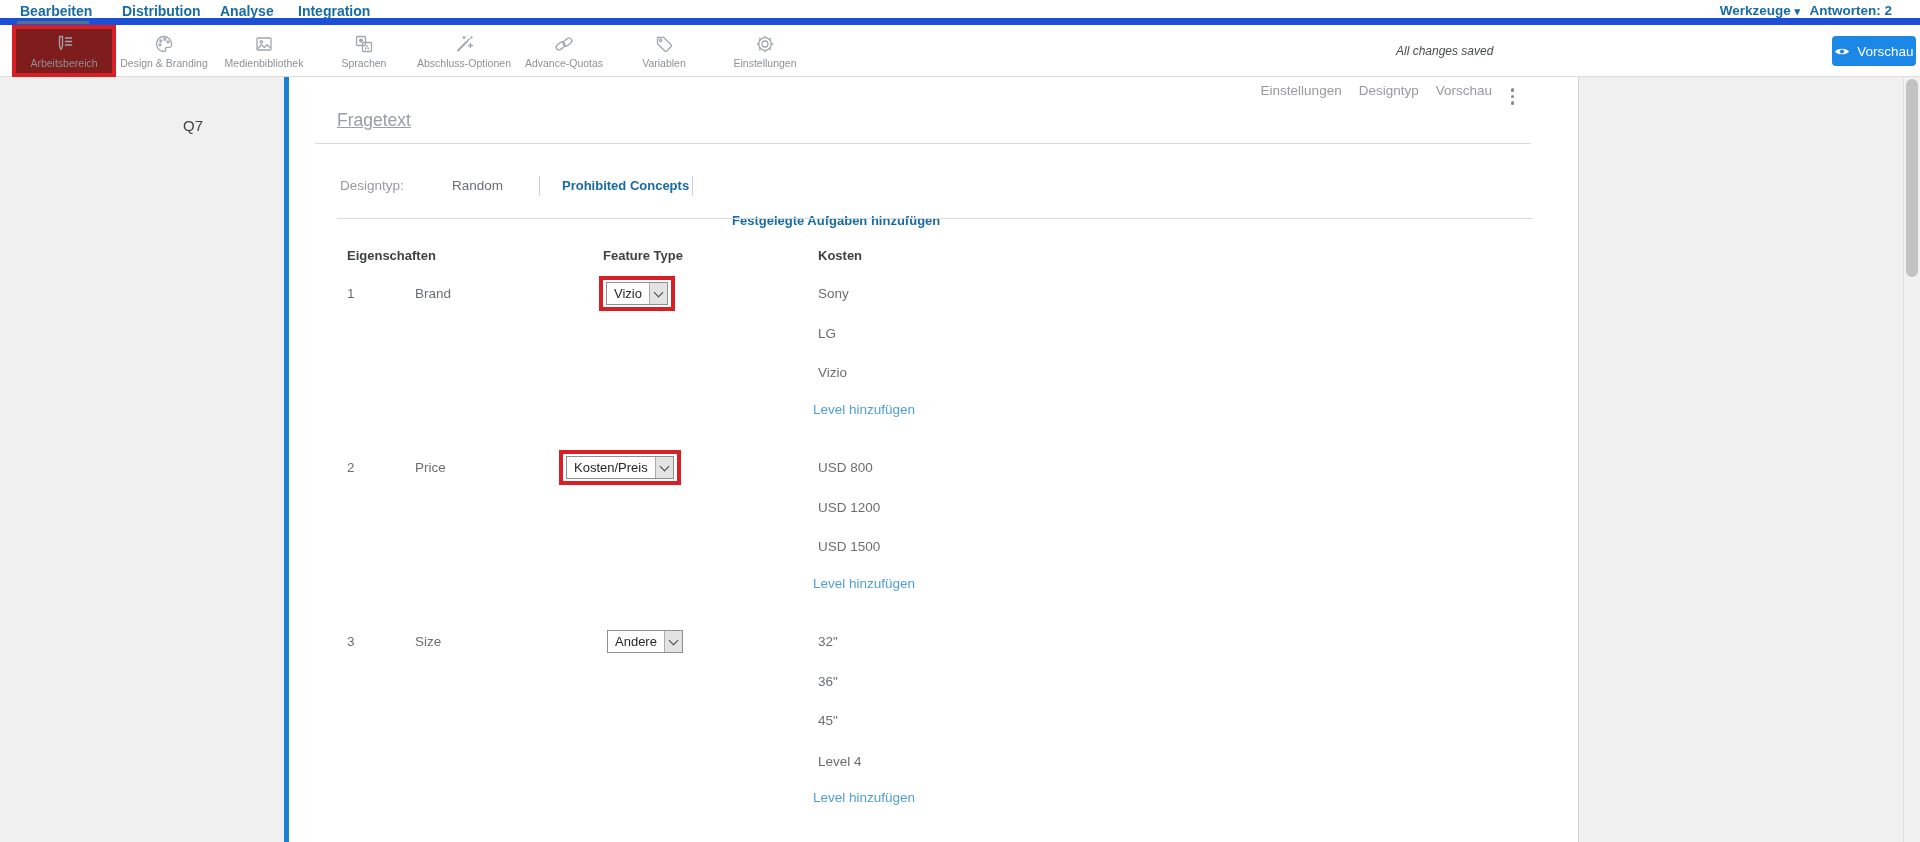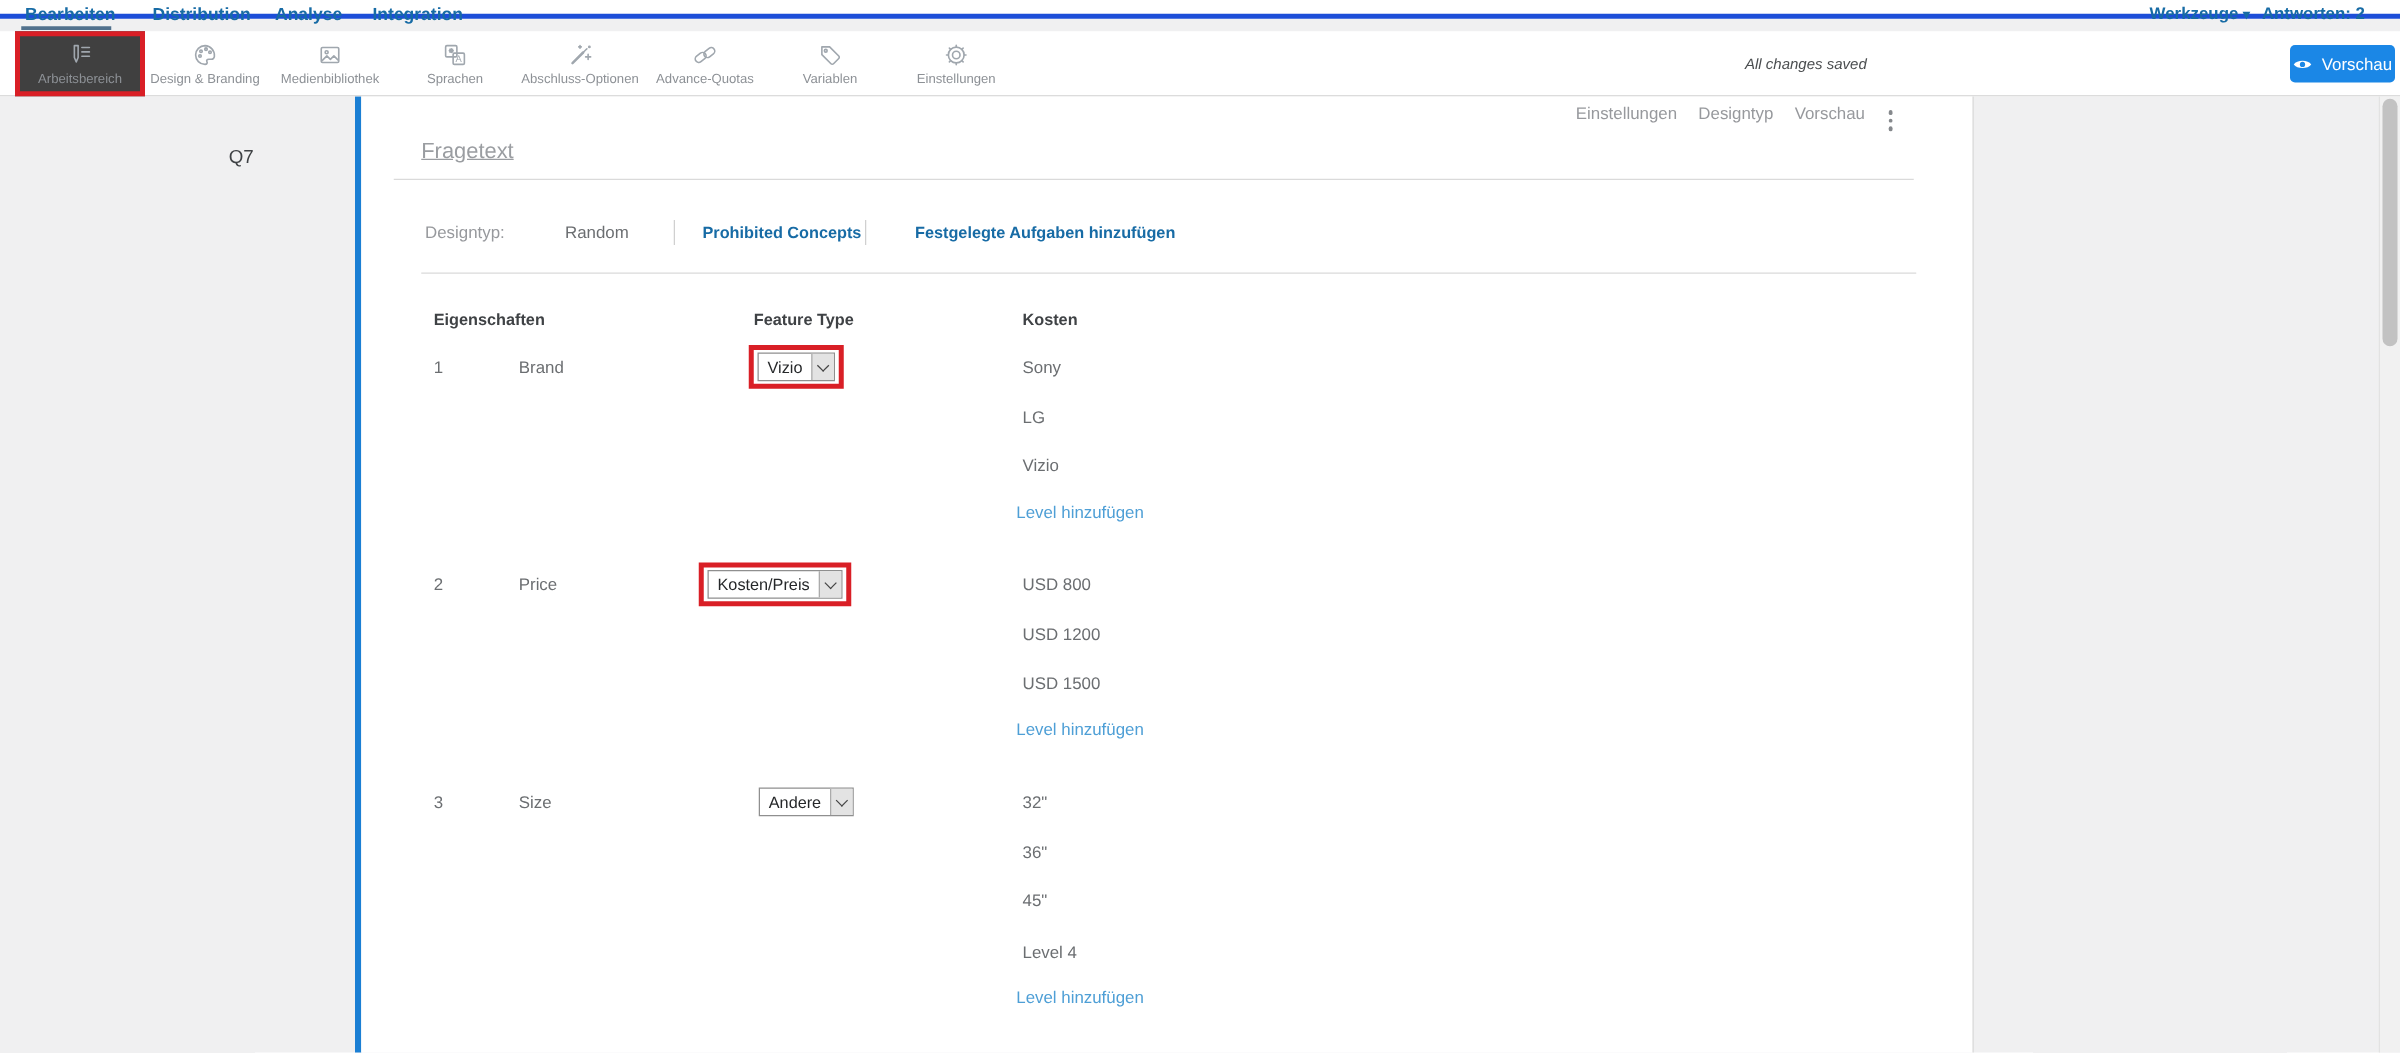--- a/index.html
+++ b/index.html
@@ -6,22 +6,22 @@
   html,body { width:1920px; height:842px; }
   body {
     position: relative;
     font-family: "Liberation Sans", sans-serif;
     background: #f0f0f1;
     overflow: hidden;
     color: #6b6e71;
   }
   
   .topnav {
-    position:absolute; left:0; top:0; width:1920px; height:15px;
-    background:#fff; border-bottom:4px solid #1d4ed8; z-index:5;
+    position:absolute; left:0; top:0; width:1920px; height:25px;
+    background:#fff; border-bottom:7px solid #1d4ed8; z-index:5;
   }
   .nav-item {
     position:absolute; top:3px; font-size:14px; font-weight:700; color:#176ba5;
     cursor:pointer; white-space:nowrap;
   }
   .nav-underline {
     position:absolute; left:17px; top:21px; width:72px; height:3px; background:#51718d;
   }
   .nav-right { position:absolute; top:3px; font-size:13.5px; font-weight:700; color:#176ba5; white-space:nowrap; }
   .caret { font-size:11px; }
@@ -31,21 +31,21 @@
     background:#fff; border-bottom:1px solid #dcdcdc; z-index:4;
   }
   .tool-item {
     position:absolute; top:0; width:100px; height:52px;
     display:flex; flex-direction:column; align-items:center; justify-content:center;
     cursor:pointer;
   }
   .tool-item .t-label { font-size:10.5px; color:#8d9196; margin-top:2px; white-space:nowrap; }
   .tool-item svg { display:block; }
   .tool-item.active {
-    background:#404040; border:4px solid #d91f26; width:104px; height:52px;
+    background:#7f1d1d; border:4px solid #d91f26; width:104px; height:52px;
   }
   .save-status {
     position:absolute; left:1396px; top:19px; font-size:12px; font-style:italic; color:#4a4d4f;
     white-space:nowrap;
   }
   .url-group {
     position:absolute; left:1504px; top:11px; width:313px; height:30px;
     display:flex; border:1px solid #c9c9c9; border-radius:3px; background:#fff; overflow:hidden;
   }
   .url-input {
@@ -84,21 +84,21 @@
   .fragetext { position:absolute; left:48px; top:33px; font-size:17.5px; color:#9a9da1; cursor:text;text-decoration:underline; }
   .hline { position:absolute; height:1px; background:#dadada; }
   .line-fragetext { left:26px; top:66px; width:1216px; }
   .line-table { left:48px; top:141px; width:1196px; }
   .design-label { position:absolute; left:51px; top:101px; font-size:13.5px; color:#97999d; }
   .design-value { position:absolute; left:163px; top:101px; font-size:13.5px; color:#6b6e71; cursor:pointer; }
   .vsep { position:absolute; width:1px; height:20px; background:#d0d0d0; top:99px; }
   .sep1 { left:250px; } .sep2 { left:403px; }
   .blue-link-strong { position:absolute; top:101px; font-size:13px; font-weight:700; color:#176ba5; cursor:pointer; white-space:nowrap; }
   .link-prohibited { left:273px; }
-  .link-fixed { left:443px; }
+  .link-fixed { left:443px;margin-top:35px; }
   .th { position:absolute; font-size:13px; font-weight:700; color:#3f4245; white-space:nowrap; }
   .cell { position:absolute; font-size:13.5px; color:#6b6e71; white-space:nowrap; }
   .add-link { position:absolute; font-size:13.5px; color:#4e9fd6; cursor:pointer; white-space:nowrap; }
   
   .sel {
     position:absolute; display:inline-flex; align-items:stretch; height:23px;
     border:1px solid #8f8f8f; background:#fff; cursor:pointer;
   }
   .sel .sel-text { padding:3px 7px 0; font-size:13px; color:#26282a; white-space:nowrap; }
   .sel .sel-btn { width:18px; background:#e3e3e3; border-left:1px solid #ababab; position:relative; }

